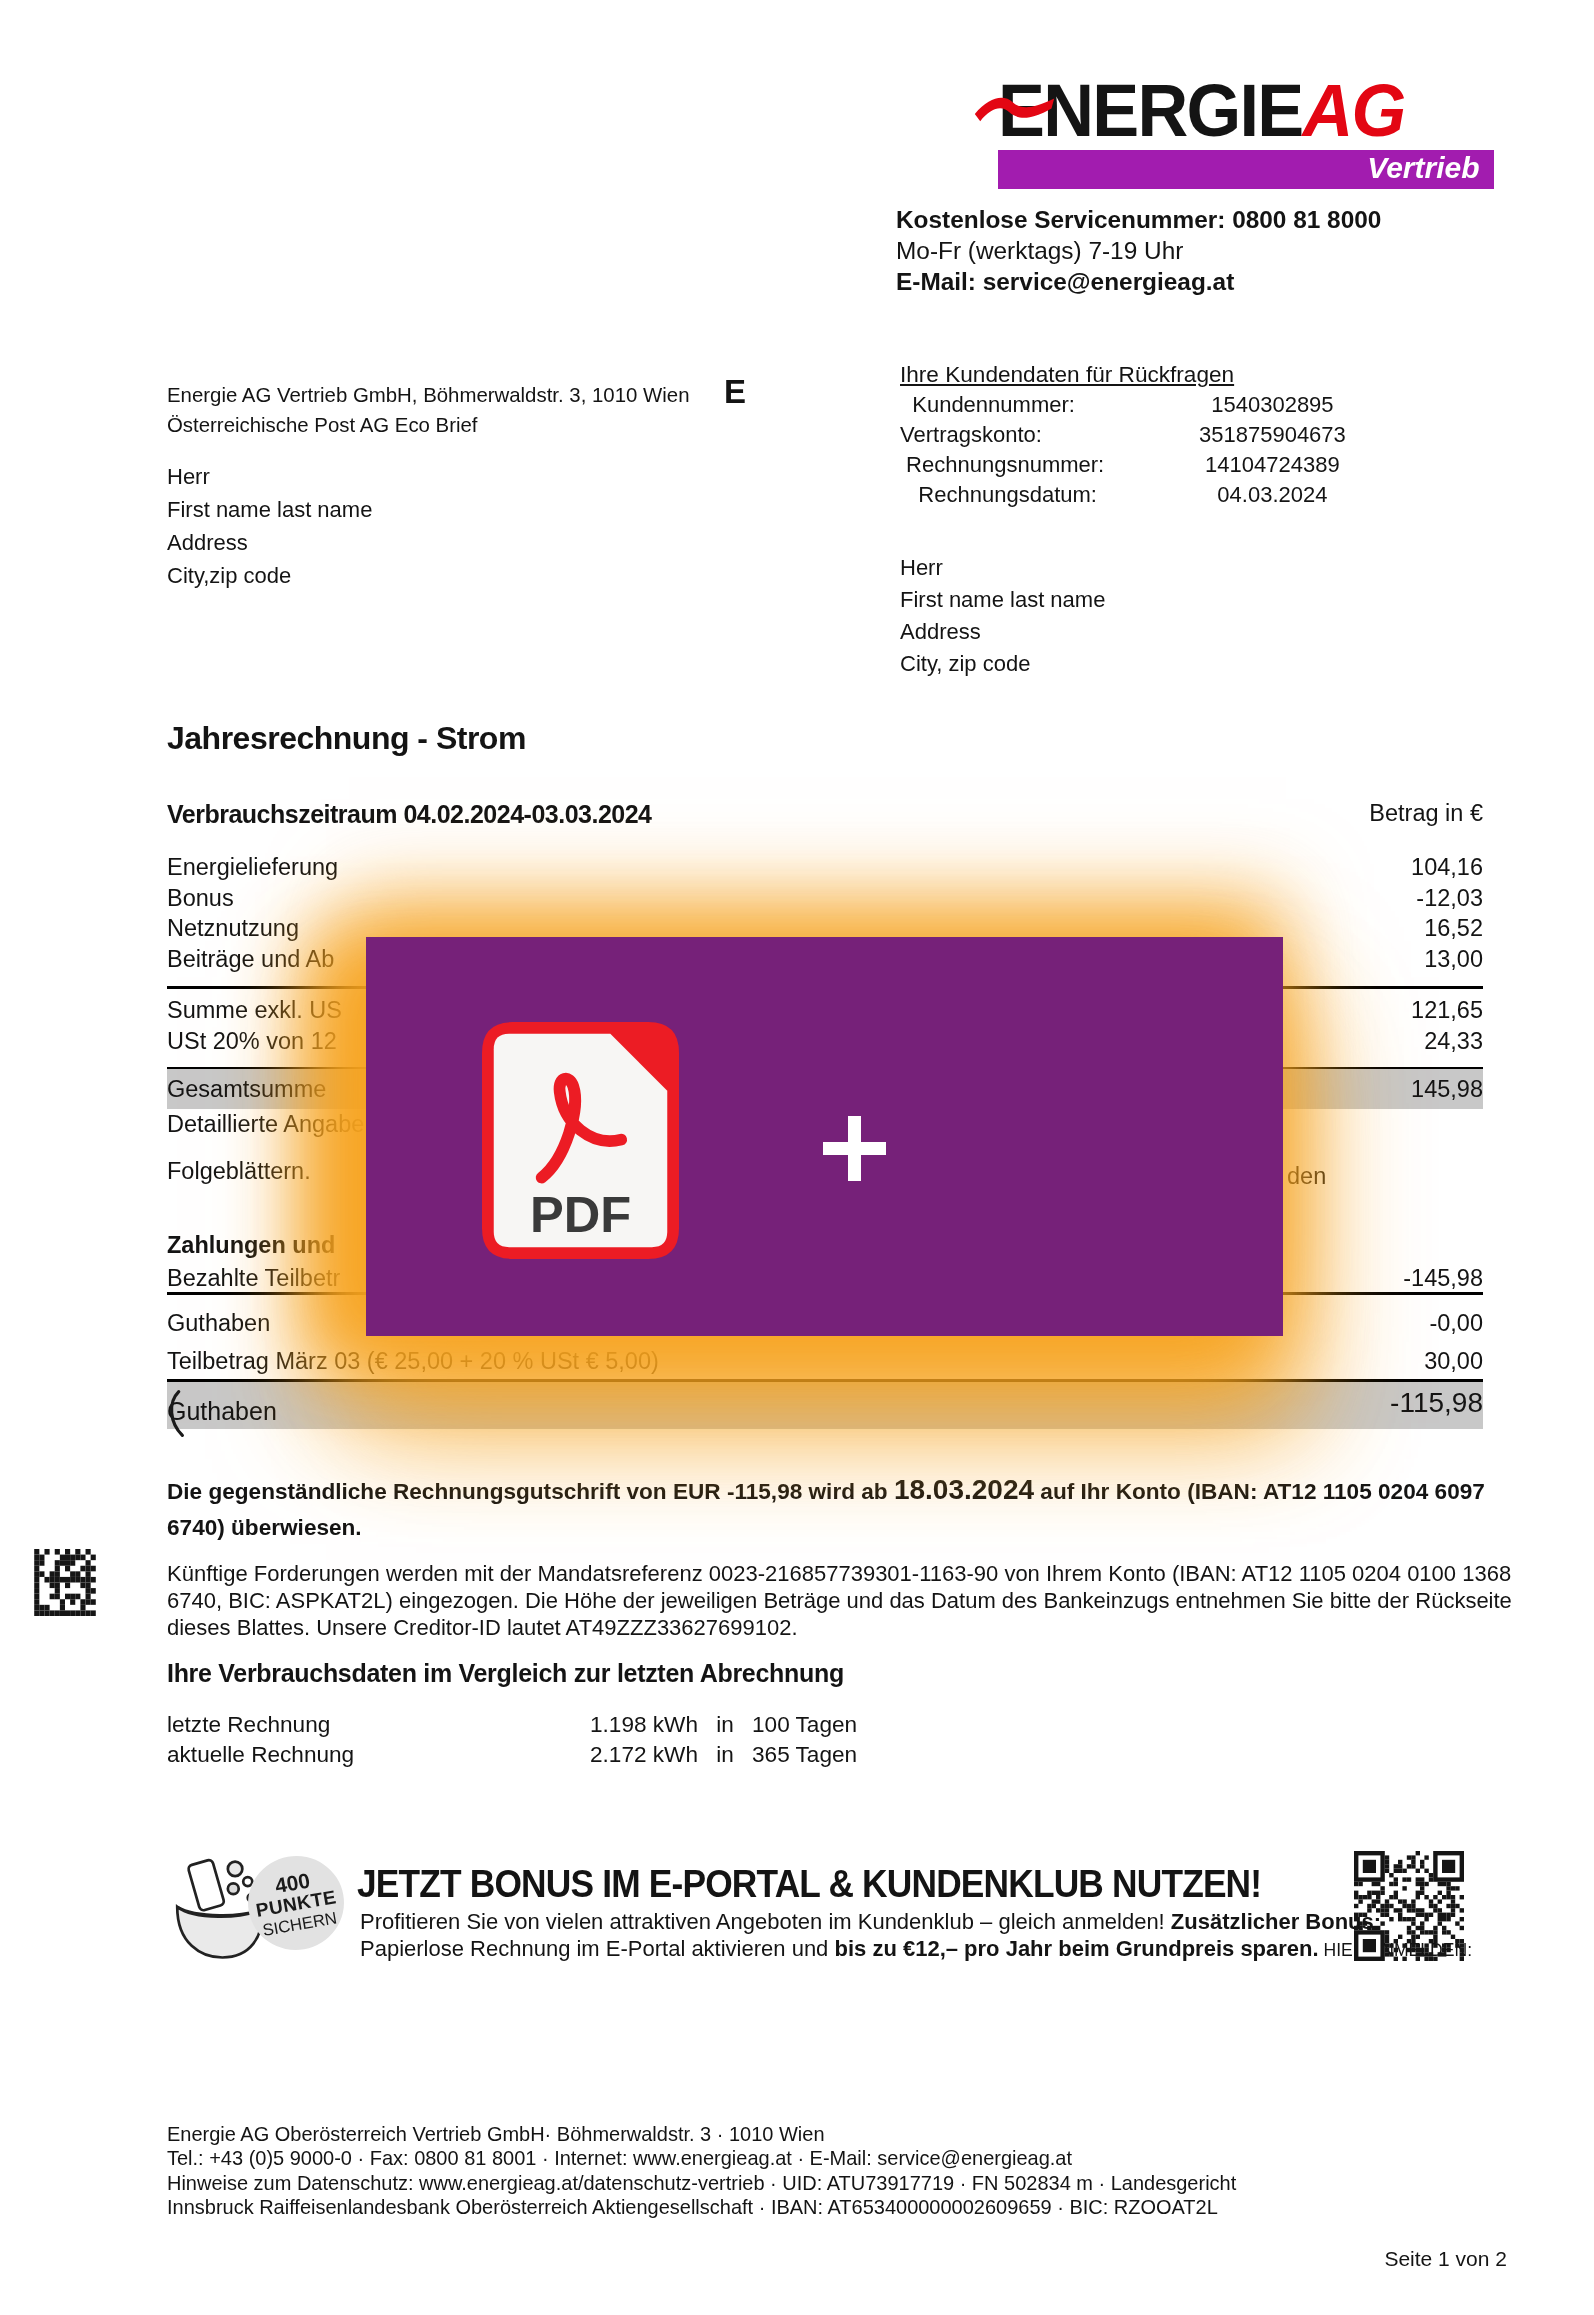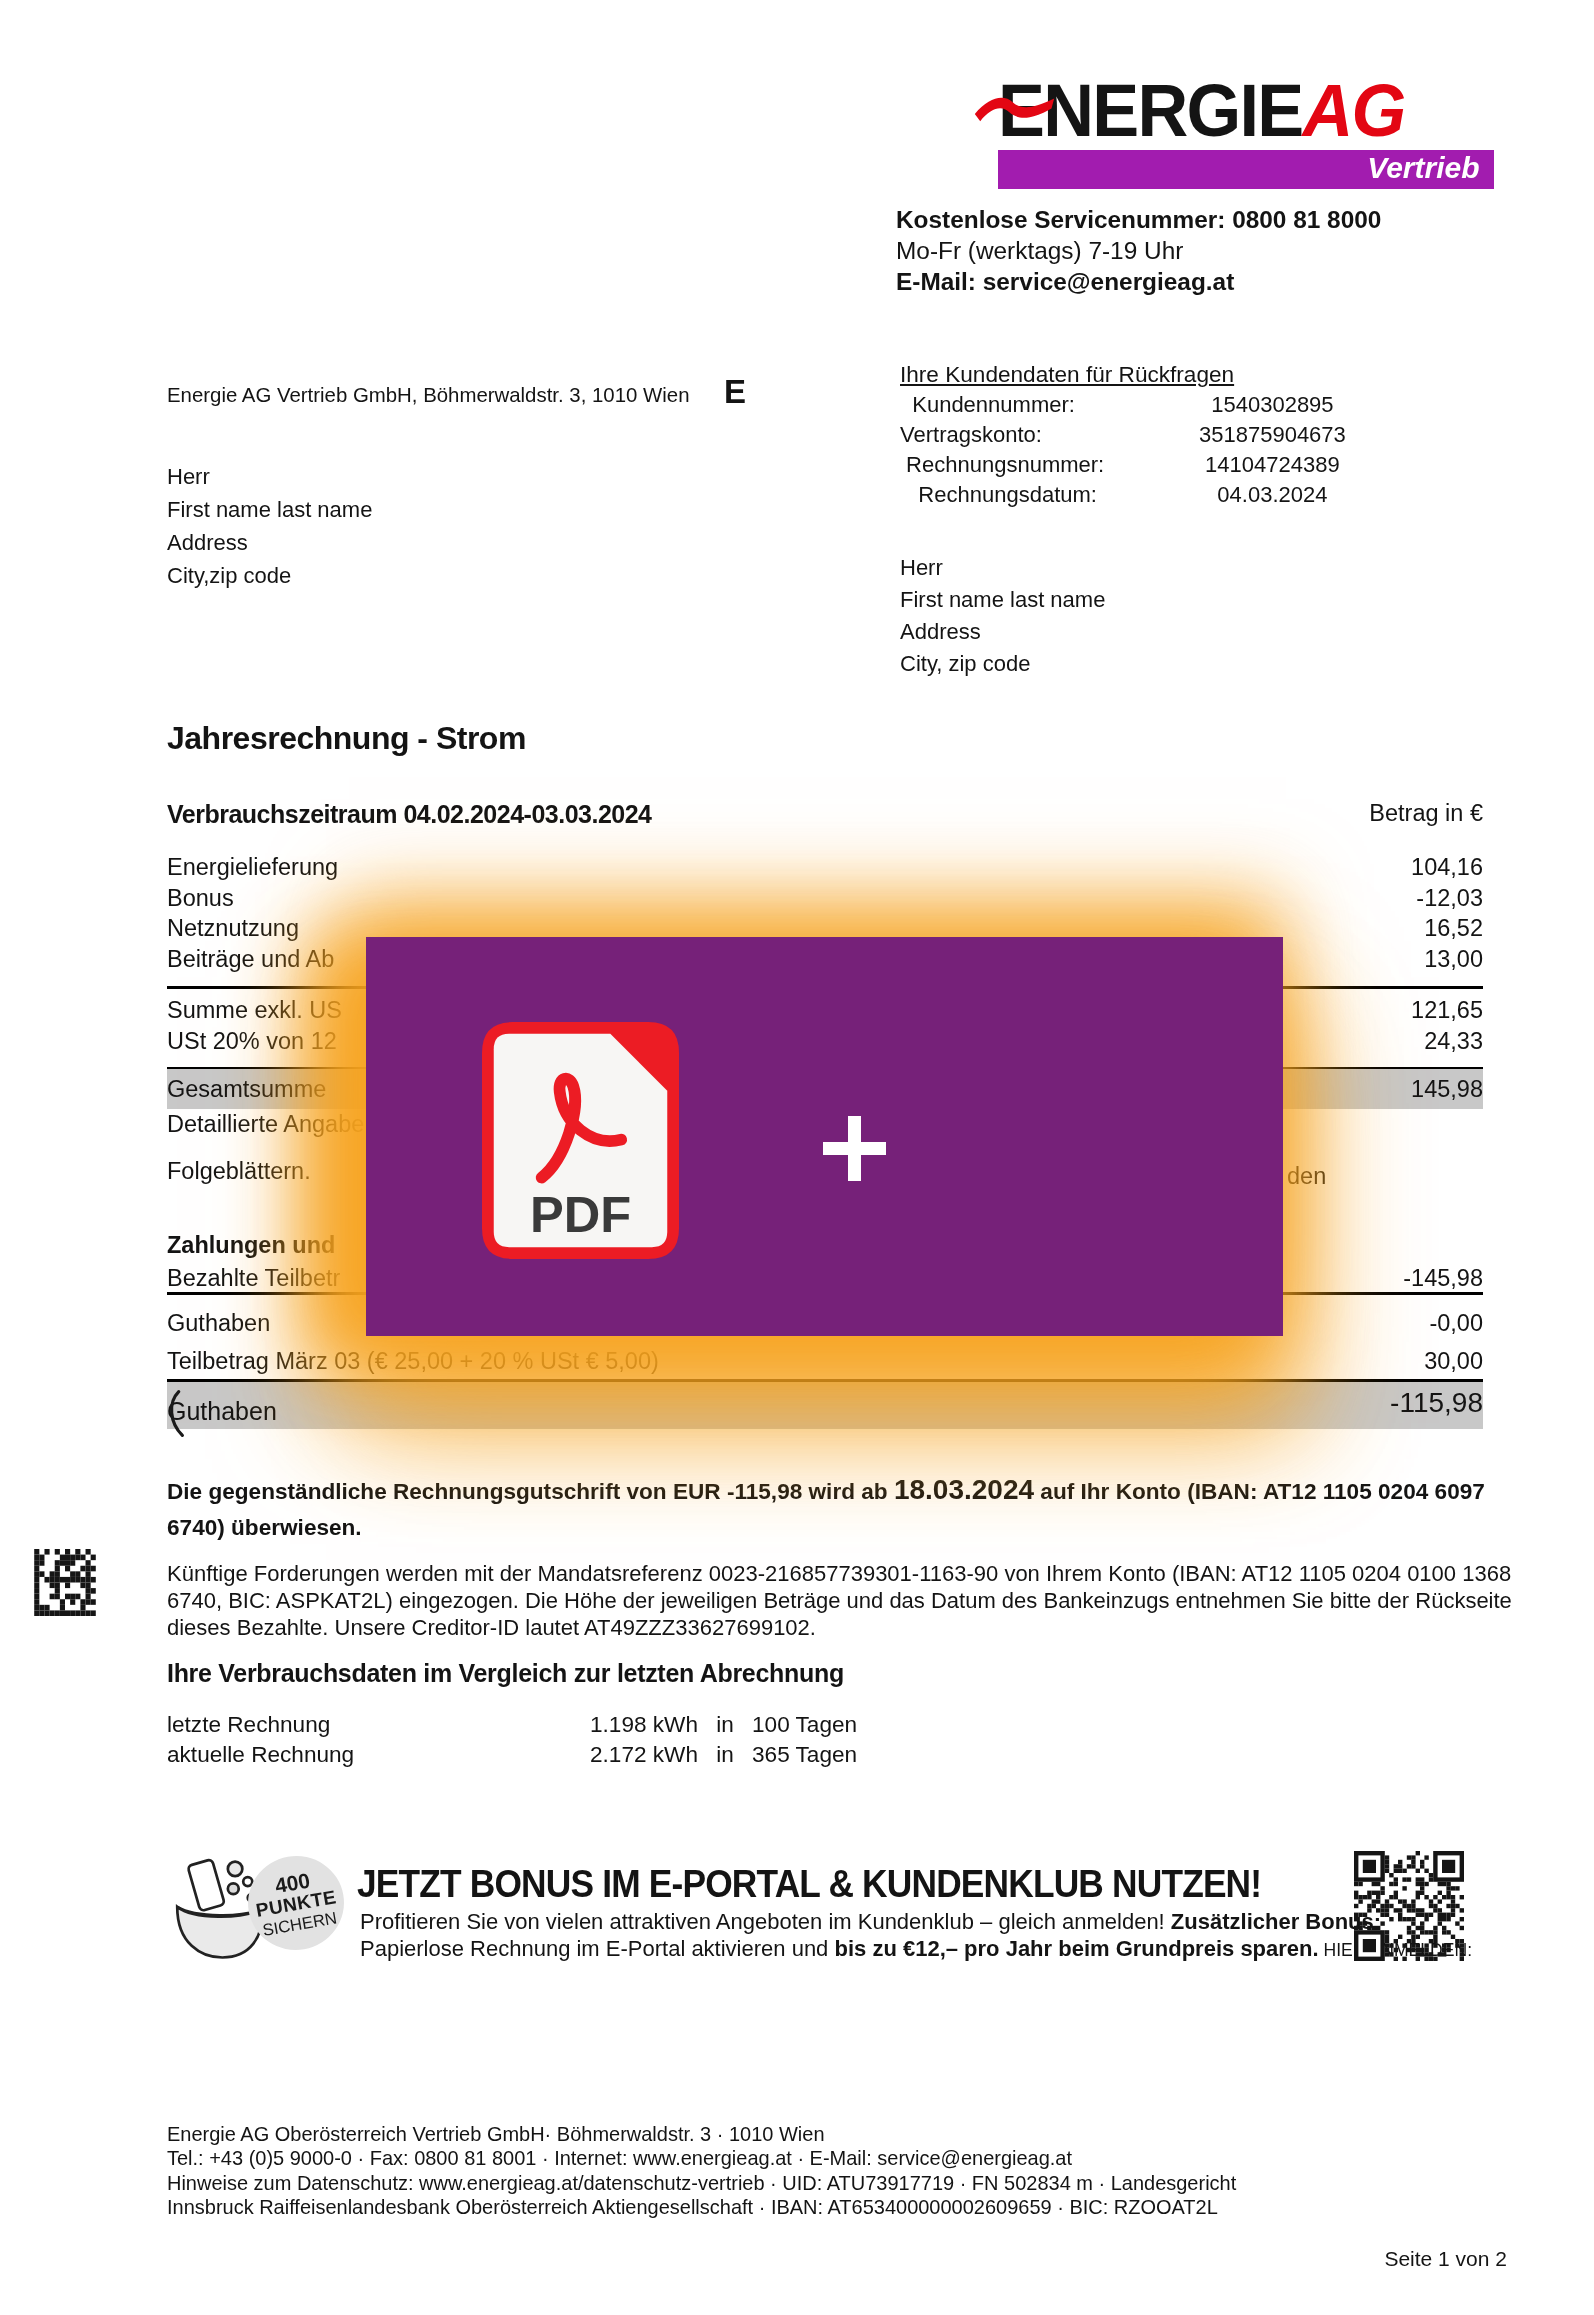--- a/index.html
+++ b/index.html
@@ -104,20 +104,21 @@
   </div>
 
   <div class="abs svc" style="left:896px;top:204px;">
     <div class="b">Kostenlose Servicenummer: 0800 81 8000</div>
     <div>Mo-Fr (werktags) 7-19 Uhr</div>
     <div class="b">E-Mail: service@energieag.at</div>
   </div>
 
   <div class="abs sender" style="left:167px;top:380px;">
     <div>Energie AG Vertrieb GmbH, Böhmerwaldstr. 3, 1010 Wien</div>
+    <div>Österreichische Post AG Eco Brief</div>
   </div>
   <div class="abs postmark" style="left:724px;top:373px;">E</div>
 
   <div class="abs addr" style="left:167px;top:460px;">
     <div>Herr</div>
     <div>First name last name</div>
     <div>Address</div>
     <div>City,zip code</div>
   </div>
 
@@ -235,21 +236,21 @@
   </div>
 
   <div class="abs par-b" style="left:167px;top:1475px;">
     <span>Die gegenständliche Rechnungsgutschrift von EUR -115,98  wird ab </span><span class="big">18.03.2024</span><span> auf Ihr Konto (IBAN: AT12 1105 0204 6097</span>
   </div>
   <div class="abs par-b" style="left:167px;top:1513px;">6740) überwiesen.</div>
 
   <div class="abs par" style="left:167px;top:1560px;">
     <div>Künftige Forderungen werden mit der Mandatsreferenz 0023-216857739301-1163-90 von Ihrem Konto (IBAN: AT12 1105 0204 0100 1368</div>
     <div>6740, BIC: ASPKAT2L) eingezogen. Die Höhe der jeweiligen Beträge und das Datum des Bankeinzugs entnehmen Sie bitte der Rückseite</div>
-    <div>dieses Bezahlte. Unsere Creditor-ID lautet AT49ZZZ33627699102.</div>
+    <div>dieses Blattes. Unsere Creditor-ID lautet AT49ZZZ33627699102.</div>
   </div>
 
   <svg class="abs" id="dm-svg" style="left:34px;top:1549px;" width="62" height="67" viewBox="0 0 68 74">
       <rect x="0" y="0" width="5.666666666666667" height="6.166666666666667" fill="#151515"></rect>
       <rect x="11.333333333333334" y="0" width="5.666666666666667" height="6.166666666666667" fill="#151515"></rect>
       <rect x="22.666666666666668" y="0" width="5.666666666666667" height="6.166666666666667" fill="#151515"></rect>
       <rect x="34" y="0" width="5.666666666666667" height="6.166666666666667" fill="#151515"></rect>
       <rect x="45.333333333333336" y="0" width="5.666666666666667" height="6.166666666666667" fill="#151515"></rect>
       <rect x="56.66666666666667" y="0" width="5.666666666666667" height="6.166666666666667" fill="#151515"></rect>
       <rect x="0" y="6.166666666666667" width="5.666666666666667" height="6.166666666666667" fill="#151515"></rect>

